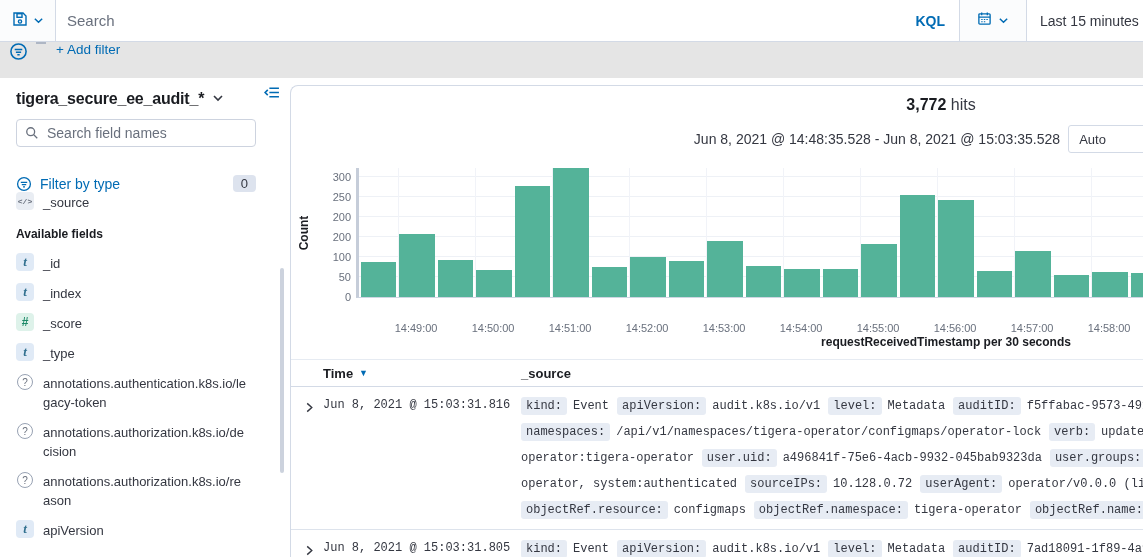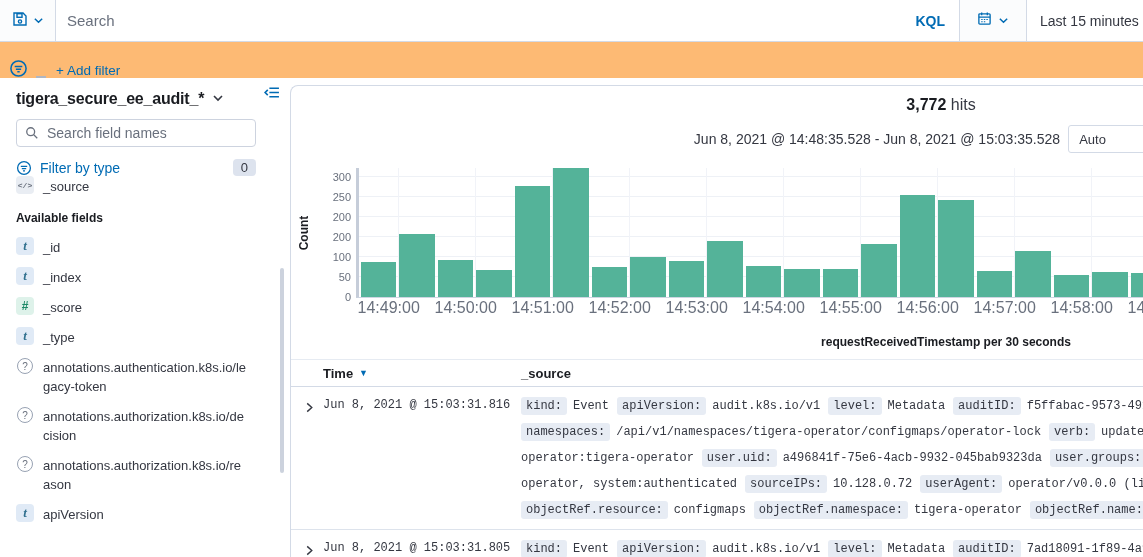--- a/index.html
+++ b/index.html
@@ -16,37 +16,37 @@
     font-family:"Liberation Sans",sans-serif; color:#343741; }
   .search-input::placeholder { color:#69707d; }
   .kql { color:#006bb4; font-size:14px; font-weight:600; padding:0 14px; cursor:pointer; }
   .datepicker { width:183px; display:flex; align-items:center; }
   .dp-left { height:100%; width:67px; display:flex; align-items:center; justify-content:center;
     gap:6px; border-right:1px solid #d3dae6; background:#fbfcfd; cursor:pointer; }
   .dp-text { padding-left:13px; font-size:14px; color:#343741; white-space:nowrap; cursor:pointer; }
 
   
   .filterbar { position:absolute; top:42px; left:0; width:1143px; height:36px;
-    display:flex; align-items:flex-end; padding-left:9px; background:#fdba74; }
+    display:flex; align-items:flex-start; padding-left:9px; background:#e5e5e5; }
   .filter-dash { width:10px; height:2px; background:#aeb6c4; margin:0 10px 0 8px; }
   .add-filter { color:#006bb4; font-size:13.5px; cursor:pointer; }
 
   
   .content { position:absolute; top:78px; left:0; width:1143px; height:479px; }
 
   .sidebar { position:absolute; left:0; top:0; width:290px; height:100%;
     padding:12px 20px 0 16px; }
   .index-switcher { display:flex; align-items:center; gap:8px; cursor:pointer; }
   .index-title { font-size:16px; font-weight:700; color:#1a1c21; letter-spacing:-0.2px; }
   .field-search { margin-top:11px; position:relative; }
   .field-search input { width:240px; height:28px; border:1px solid #cdd3df; border-radius:4px;
     padding:0 8px 0 30px; font-size:14px; font-family:"Liberation Sans",sans-serif; color:#343741; outline:none; }
   .field-search input::placeholder { color:#69707d; }
   .field-search svg { position:absolute; left:9px; top:7px; }
-  .filter-by-type { margin-top:12px; display:flex; align-items:center; gap:8px; width:240px; cursor:pointer; }
+  .filter-by-type { margin-top:28px; display:flex; align-items:center; gap:8px; width:240px; cursor:pointer; }
   .fbt-label { color:#006bb4; font-size:14px; }
   .fbt-count { margin-left:auto; background:#dde3ee; color:#343741; font-size:13px;
     border-radius:4px; padding:1px 8px; }
   .fields-heading { margin-top:15px; margin-bottom:12px; font-size:12px; font-weight:700; color:#1a1c21; }
   .field-item { display:flex; align-items:flex-start; gap:9px; margin-bottom:10px; cursor:pointer; }
   .field-name { font-size:13px; color:#343741; line-height:19px; width:205px;
     word-break:break-all; padding-top:1px; }
   .tok { flex:none; width:18px; height:18px; border-radius:4px; display:flex;
     align-items:center; justify-content:center; }
   .tok-t { background:#e0eaf6; color:#31708f; font-family:"Liberation Serif",serif;
@@ -78,21 +78,21 @@
 
   
   .chart { position:relative; margin:15px 0 0 65px; width:1235px; height:130px; }
   .plot { position:absolute; left:0; top:0; width:100%; height:100%;
     border-left:3px solid #c6cdd9; border-bottom:1px solid #cfd6e2; }
   .grid-h { position:absolute; left:0; right:0; height:1px; background:#eef1f6; }
   .grid-v { position:absolute; top:0; bottom:0; width:1px; background:#f1f3f8; }
   .bar { position:absolute; bottom:0; width:35.5px; background:#54b399; cursor:crosshair; }
   .ytick { position:absolute; width:40px; right:100%; margin-right:8px; text-align:right;
     font-size:11px; color:#69707d; }
-  .xtick { position:absolute; top:131px; width:80px; text-align:left; font-size:16px; color:#69707d; }
+  .xtick { position:absolute; top:154px; width:80px; text-align:right; font-size:11px; color:#69707d; }
   .count-label { position:absolute; left:-60px; top:0; height:130px; width:16px;
     display:flex; align-items:center; justify-content:center; }
   .count-label span { transform:rotate(-90deg); font-size:12px; font-weight:700;
     color:#1a1c21; white-space:nowrap; }
   .axis-title { margin:37px 0 0 65px; width:1180px; text-align:center;
     font-size:12px; font-weight:700; color:#1a1c21; }
 
   
   .doc-table { margin-top:10px; }
   .thead { display:flex; align-items:center; height:28px;

